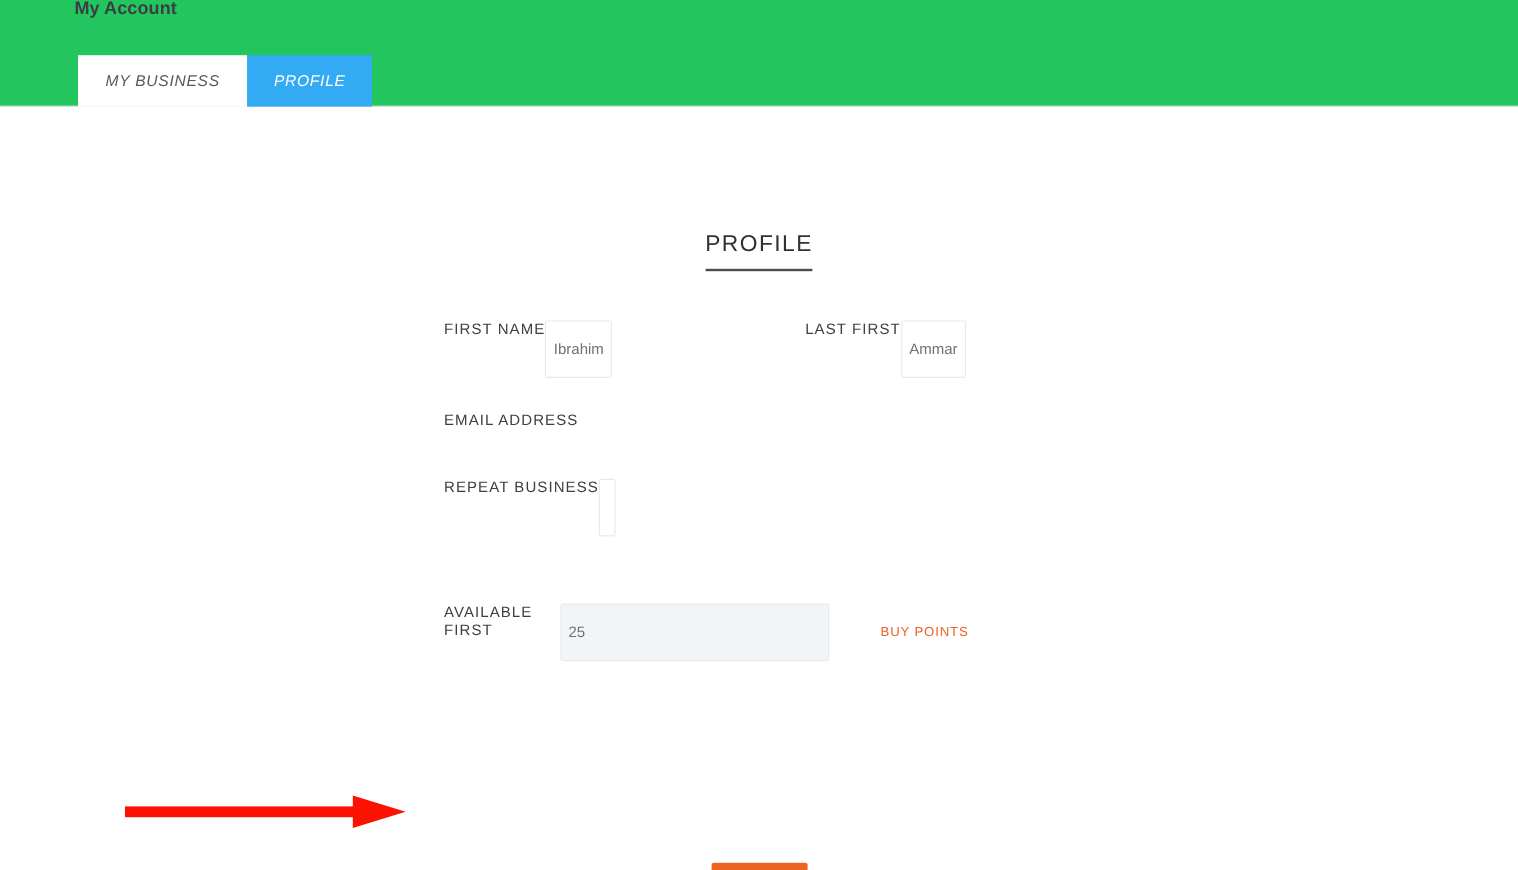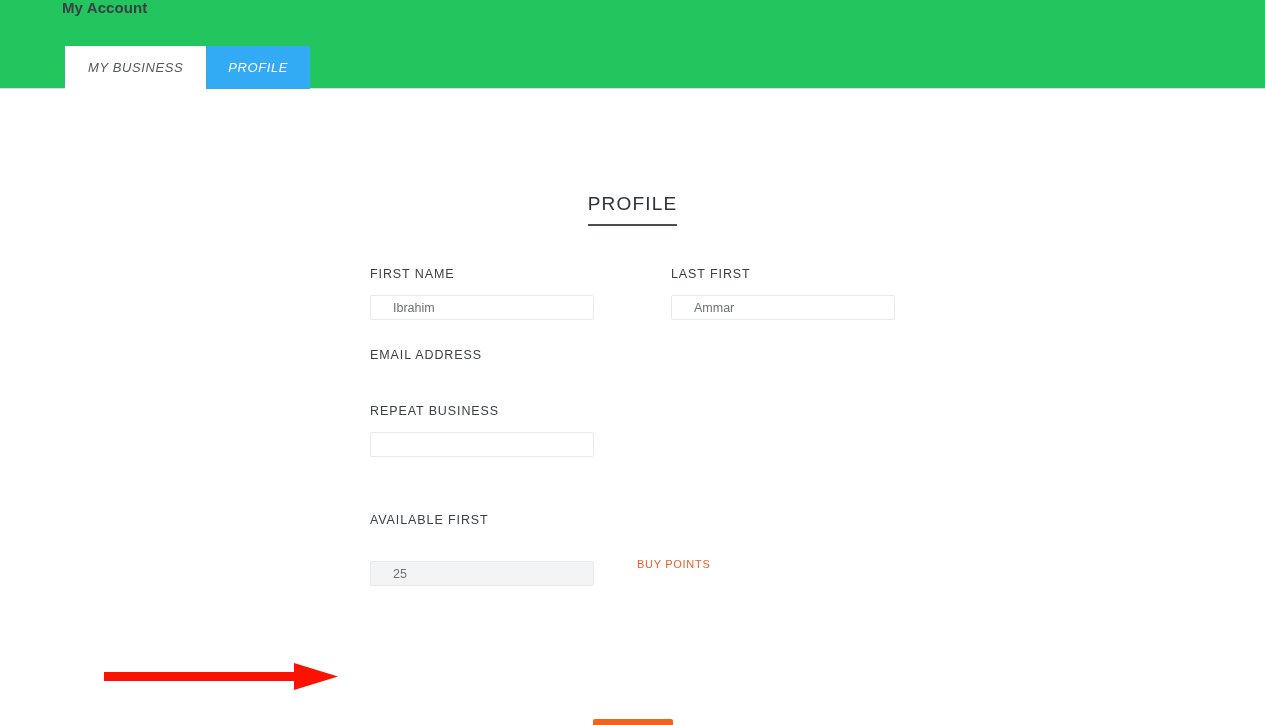--- a/index.html
+++ b/index.html
@@ -113,53 +113,52 @@
   }
 
   .row {
     display: flex;
     justify-content: space-between;
     width: 525px;
   }
 
   .field {
     display: flex;
-    flex-direction: column;
+    flex-direction: row;
   }
 
   .field-half { width: 224px; }
   .field-full { width: 525px; }
 
   .field-label {
     font-size: 12.5px;
     color: #3c4045;
     letter-spacing: 0.9px;
     margin-bottom: 13px;
     line-height: 15px;
   }
 
   .field-input {
-    height: 25px;
+    height: 48px;
     border: 1px solid #e6eaee;
     background: #ffffff;
     border-radius: 2px;
     display: flex;
     align-items: center;
-    padding: 0 22px;
+    padding: 0 6px;
     font-size: 12.5px;
     color: #6c7278;
     cursor: text;
   }
 
   .field-input.disabled {
     background: #f3f4f6;
     border-color: #e6e9ed;
     color: #6c7278;
     cursor: default;
-    margin-top: 20px;
   }
 
   .field-input.empty { color: transparent; }
   .gap-lg { height: 28px; }
   .gap-xl { height: 56px; }
 
   .points-row {
     display: flex;
     align-items: center;
     width: 525px;

